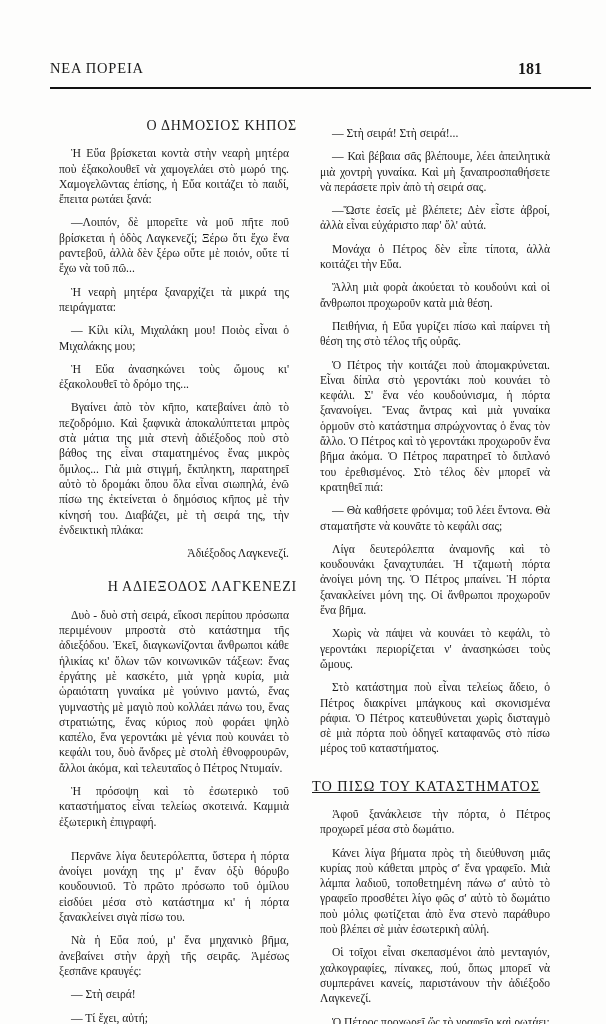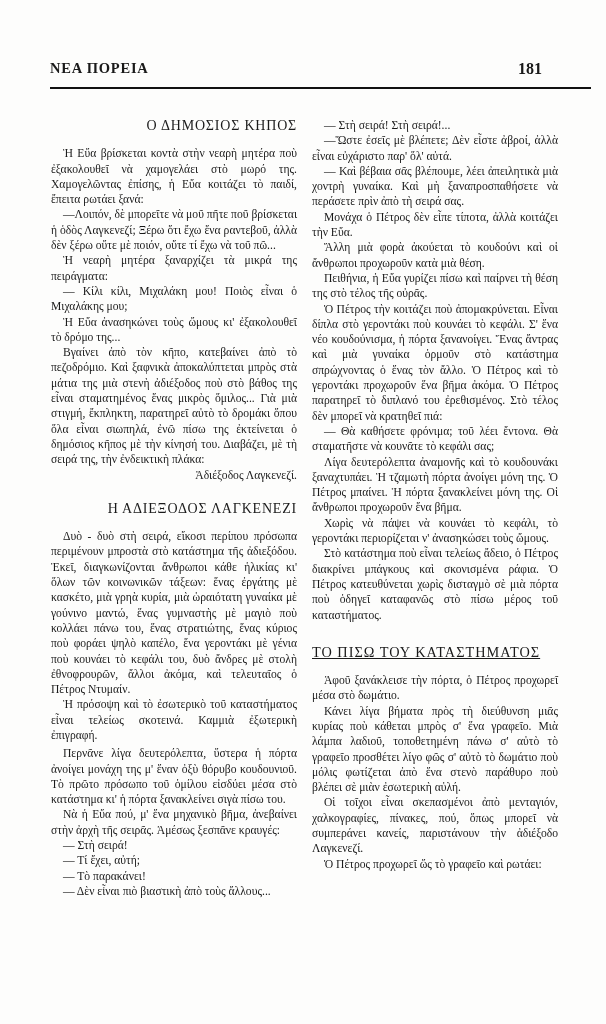--- a/index.html
+++ b/index.html
@@ -1,25 +1,25 @@
 <!DOCTYPE html>
 <html><head>
   <meta charset="utf-8">
   <style>
     html, body { margin: 0; padding: 0; background: #ffffff; }
     body { width: 606px; height: 1024px; position: relative; overflow: hidden; color: #1a1a1a; font-family: "DejaVu Serif", "Liberation Serif", serif; }
     .page { position: absolute; left: 0; top: 0; width: 606px; height: 1024px; background: #fdfdfc; }
     .header { position: absolute; left: 50px; top: 60px; width: 492px; height: 18px; }
-    .journal-title { position: absolute; left: 0; top: 0; font-family: "Liberation Serif", serif; font-weight: bold; font-size: 14.5px; letter-spacing: 0.8px; }
+    .journal-title { position: absolute; left: 0; top: 0; font-family: "Liberation Serif", serif; font-weight: normal; font-size: 14.5px; letter-spacing: 0.8px; }
     .page-number { position: absolute; right: 0; top: 0; font-family: "Liberation Serif", serif; font-weight: bold; font-size: 16px; }
     .rule { position: absolute; left: 50px; top: 87px; width: 541px; height: 2px; background: #111; }
     .col { position: absolute; top: 118px; width: 246px; font-family: "Liberation Serif", serif; font-size: 11.6px; line-height: 15.3px; text-align: justify; }
     .col-left { left: 51px; }
     .col-right { left: 312px; }
-    .col p { margin: 0; text-indent: 12px; }
+    .col p { margin: 8px; text-indent: 12px; }
     .col p.dialog { text-indent: 12px; }
     .col p.sign { text-align: right; text-indent: 0; margin-left: 20px; }
     .section-title { font-family: "Liberation Serif", serif; font-size: 14px; letter-spacing: 0.8px; text-align: right; margin: 0 0 13px 0; text-indent: 0; white-space: nowrap; }
     .section-title.mid { margin-top: 18px; }
     .section-title.right-sec { margin-top: 22px; text-align: left; letter-spacing: 1px; font-size: 14.3px; text-decoration: underline; }
     .gap { height: 3px; }
   </style>
 </head>
 <body>
 
@@ -48,22 +48,22 @@
     <p>Περνᾶνε λίγα δευτερόλεπτα, ὕστερα ἡ πόρτα ἀνοίγει μονάχη της μ' ἕναν ὀξὺ θόρυβο κουδουνιοῦ. Τὸ πρῶτο πρόσωπο τοῦ ὁμίλου εἰσδύει μέσα στὸ κατάστημα κι' ἡ πόρτα ξανακλείνει σιγὰ πίσω του.</p>
     <p>Νὰ ἡ Εὔα πού, μ' ἕνα μηχανικὸ βῆμα, ἀνεβαίνει στὴν ἀρχὴ τῆς σειρᾶς. Ἀμέσως ξεσπᾶνε κραυγές:</p>
     <p class="dialog">— Στὴ σειρά!</p>
     <p class="dialog">— Τί ἔχει, αὐτή;</p>
     <p class="dialog">— Τὸ παρακάνει!</p>
     <p class="dialog">— Δὲν εἶναι πιὸ βιαστικὴ ἀπὸ τοὺς ἄλλους...</p>
   </div>
 
   <div class="col col-right">
     <p class="dialog">— Στὴ σειρά! Στὴ σειρά!...</p>
+    <p class="dialog">— Καὶ βέβαια σᾶς βλέπουμε, λέει ἀπειλητικὰ μιὰ χοντρὴ γυναίκα. Καὶ μὴ ξαναπροσπαθήσετε νὰ περάσετε πρὶν ἀπὸ τὴ σειρά σας.</p>
     <p class="dialog">—Ὥστε ἐσεῖς μὲ βλέπετε; Δὲν εἶστε ἀβροί, ἀλλὰ εἶναι εὐχάριστο παρ' ὅλ' αὐτά.</p>
-    <p class="dialog">— Καὶ βέβαια σᾶς βλέπουμε, λέει ἀπειλητικὰ μιὰ χοντρὴ γυναίκα. Καὶ μὴ ξαναπροσπαθήσετε νὰ περάσετε πρὶν ἀπὸ τὴ σειρά σας.</p>
     <p>Μονάχα ὁ Πέτρος δὲν εἶπε τίποτα, ἀλλὰ κοιτάζει τὴν Εὔα.</p>
     <p>Ἄλλη μιὰ φορὰ ἀκούεται τὸ κουδούνι καὶ οἱ ἄνθρωποι προχωροῦν κατὰ μιὰ θέση.</p>
     <p>Πειθήνια, ἡ Εὔα γυρίζει πίσω καὶ παίρνει τὴ θέση της στὸ τέλος τῆς οὐρᾶς.</p>
     <p>Ὁ Πέτρος τὴν κοιτάζει ποὺ ἀπομακρύνεται. Εἶναι δίπλα στὸ γεροντάκι ποὺ κουνάει τὸ κεφάλι. Σ' ἕνα νέο κουδούνισμα, ἡ πόρτα ξανανοίγει. Ἕνας ἄντρας καὶ μιὰ γυναίκα ὁρμοῦν στὸ κατάστημα σπρώχνοντας ὁ ἕνας τὸν ἄλλο. Ὁ Πέτρος καὶ τὸ γεροντάκι προχωροῦν ἕνα βῆμα ἀκόμα. Ὁ Πέτρος παρατηρεῖ τὸ διπλανό του ἐρεθισμένος. Στὸ τέλος δὲν μπορεῖ νὰ κρατηθεῖ πιά:</p>
     <p class="dialog">— Θὰ καθήσετε φρόνιμα; τοῦ λέει ἔντονα. Θὰ σταματῆστε νὰ κουνᾶτε τὸ κεφάλι σας;</p>
     <p>Λίγα δευτερόλεπτα ἀναμονῆς καὶ τὸ κουδουνάκι ξαναχτυπάει. Ἡ τζαμωτὴ πόρτα ἀνοίγει μόνη της. Ὁ Πέτρος μπαίνει. Ἡ πόρτα ξανακλείνει μόνη της. Οἱ ἄνθρωποι προχωροῦν ἕνα βῆμα.</p>
     <p>Χωρὶς νὰ πάψει νὰ κουνάει τὸ κεφάλι, τὸ γεροντάκι περιορίζεται ν' ἀνασηκώσει τοὺς ὤμους.</p>
     <p>Στὸ κατάστημα ποὺ εἶναι τελείως ἄδειο, ὁ Πέτρος διακρίνει μπάγκους καὶ σκονισμένα ράφια. Ὁ Πέτρος κατευθύνεται χωρὶς δισταγμὸ σὲ μιὰ πόρτα ποὺ ὁδηγεῖ καταφανῶς στὸ πίσω μέρος τοῦ καταστήματος.</p>
 
     <div class="section-title right-sec">ΤΟ ΠΙΣΩ ΤΟΥ ΚΑΤΑΣΤΗΜΑΤΟΣ</div>

